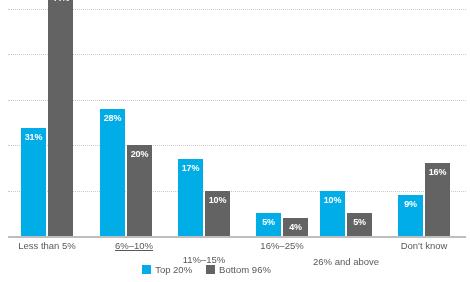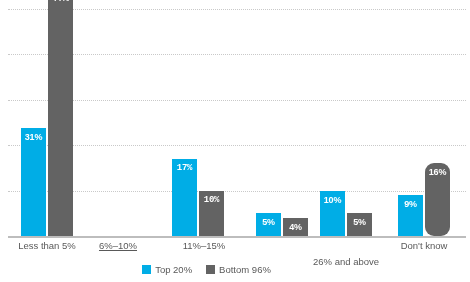--- a/index.html
+++ b/index.html
@@ -147,21 +147,29 @@
 
   <div id="bars-layer">
       <div class="bar-group" style="left: 21px; width: 52px;">
         <div class="bar series-top" style="height: 108px; background: rgb(0, 173, 230);">
           <span class="bar-value">31%</span>
         </div>
         <div class="bar series-bottom" style="height: 247px; background: rgb(99, 99, 99);">
           <span class="bar-value">44%</span>
         </div>
       </div>
-      <div class="bar-group" style="left: 172px; width: 52px; font-family: Liberation Mono, monospace;">
+      <div class="bar-group" style="left: 100px; width: 52px;">
+        <div class="bar series-top" style="height: 127.4px; background: rgb(0, 173, 230);">
+          <span class="bar-value">28%</span>
+        </div>
+        <div class="bar series-bottom" style="height: 91px; background: rgb(99, 99, 99);">
+          <span class="bar-value">20%</span>
+        </div>
+      </div>
+      <div class="bar-group" style="left: 178px; width: 52px;">
         <div class="bar series-top" style="height: 77.35px; background: rgb(0, 173, 230);">
           <span class="bar-value">17%</span>
         </div>
         <div class="bar series-bottom" style="height: 45.5px; background: rgb(99, 99, 99);">
           <span class="bar-value">10%</span>
         </div>
       </div>
       <div class="bar-group" style="left: 256px; width: 52px;">
         <div class="bar series-top" style="height: 22.75px; background: rgb(0, 173, 230);">
           <span class="bar-value">5%</span>
@@ -175,30 +183,31 @@
           <span class="bar-value">10%</span>
         </div>
         <div class="bar series-bottom" style="height: 22.75px; background: rgb(99, 99, 99);">
           <span class="bar-value">5%</span>
         </div>
       </div>
       <div class="bar-group" style="left: 398px; width: 52px;">
         <div class="bar series-top" style="height: 40.95px; background: rgb(0, 173, 230);">
           <span class="bar-value">9%</span>
         </div>
-        <div class="bar series-bottom" style="height: 72.8px; background: rgb(99, 99, 99); border-radius: 9px;">
+        <div class="bar series-bottom" style="height: 72.8px; background: rgb(99, 99, 99);">
           <span class="bar-value">16%</span>
         </div>
       </div>
     </div>
 
   <div id="category-axis">
       <div class="category-label" style="left: -3px; width: 100px;">Less than 5%</div>
-      <div class="category-label" style="left: 68px; width: 100px; text-decoration: underline;">6%–10%</div>
-      <div class="category-label" style="left: 154px; width: 100px;">11%–15%</div>
+      <div class="category-label" style="left: 84px; width: 100px; text-decoration: underline;">6%–10%</div>
+      <div class="category-label" style="left: 154px; width: 100px; margin-top: 14px;">11%–15%</div>
+      <div class="category-label" style="left: 232px; width: 100px;">16%–25%</div>
       <div class="category-label" style="left: 296px; width: 100px; margin-top: 16px;">26% and above</div>
       <div class="category-label" style="left: 374px; width: 100px;">Don't know</div>
     </div>
 
   <div id="legend">
       <div class="legend-item">
         <span class="legend-swatch series-top"></span>
         <span class="legend-label">Top 20%</span>
       </div>
       <div class="legend-item">

